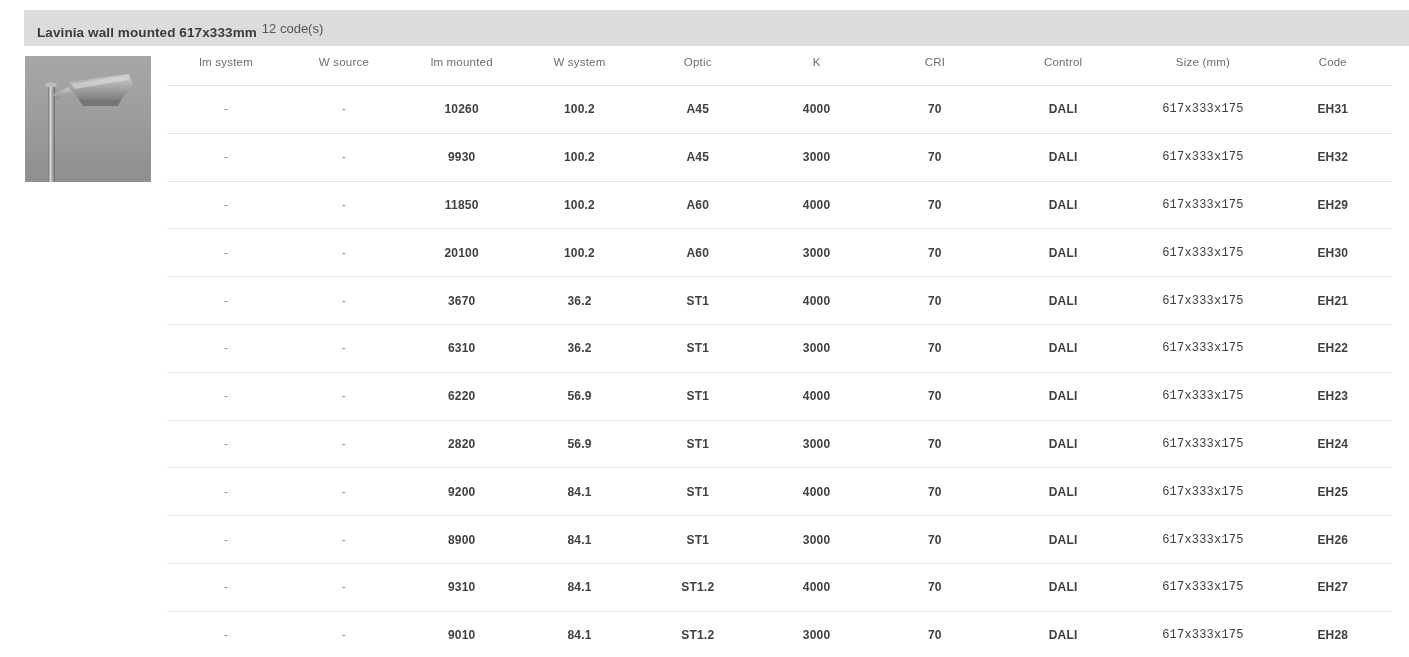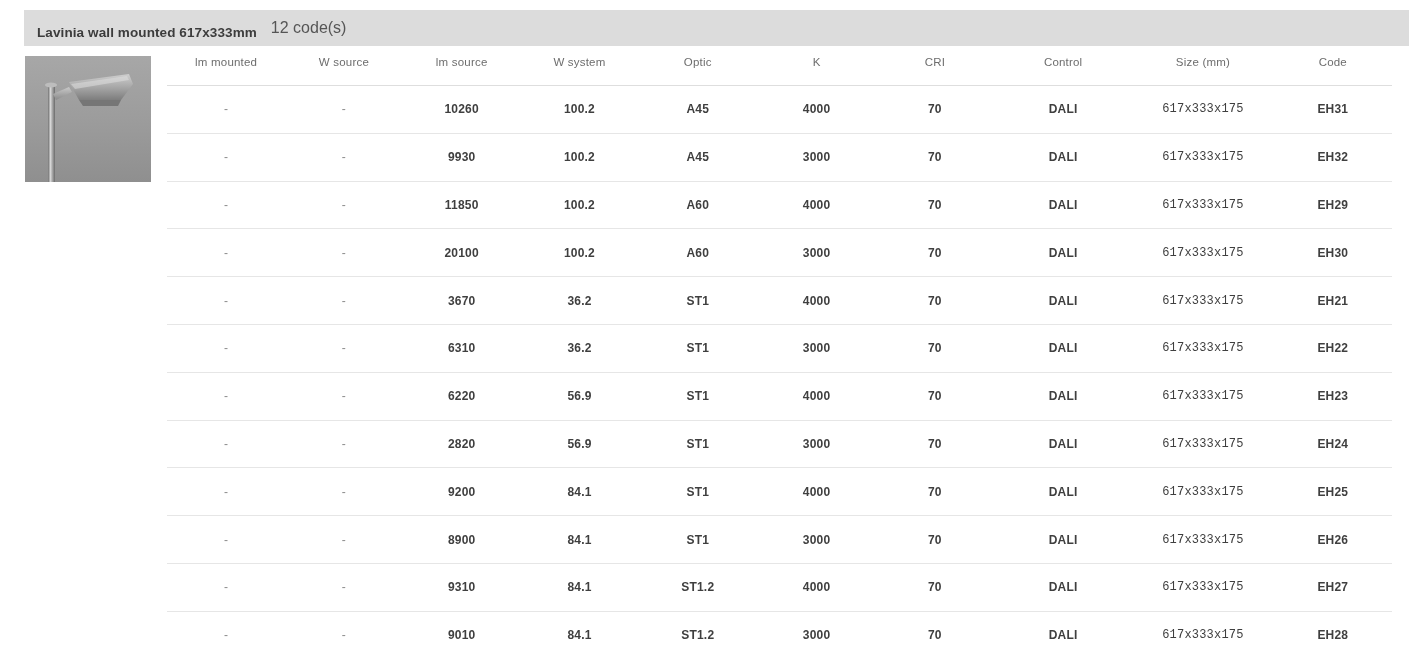--- a/index.html
+++ b/index.html
@@ -34,24 +34,24 @@
     box-sizing: border-box;
   }
   .header-title {
     font-size: 13.5px;
     font-weight: bold;
     color: #3c3c3c;
     letter-spacing: 0.1px;
     margin-top: 8px;
   }
   .header-sub {
-    font-size: 16px;
+    font-size: 13px;
     font-weight: normal;
     color: #555;
-    margin-left: 14px;
+    margin-left: 5px;
   }
 
   
   .product-thumb {
     position: absolute;
     left: 25px;
     top: 56px;
     width: 126px;
     height: 126px;
     background: linear-gradient(180deg, #a5a5a5 0%, #9e9e9e 45%, #949494 100%);
@@ -167,23 +167,23 @@
           <col class="c-wsys">
           <col class="c-optic">
         <col class="c-k">
           <col class="c-cri">
           <col class="c-ctrl">
           <col class="c-size">
           <col class="c-code">
       </colgroup>
       <thead>
         <tr>
+          <th>lm system</th>
+          <th>W source</th>
           <th>lm mounted</th>
-          <th>W source</th>
-          <th>lm source</th>
           <th>W system</th>
           <th>Optic</th>
           <th>K</th>
           <th>CRI</th>
           <th>Control</th>
           <th>Size (mm)</th>
           <th>Code</th>
         </tr>
       </thead>
       <tbody>

